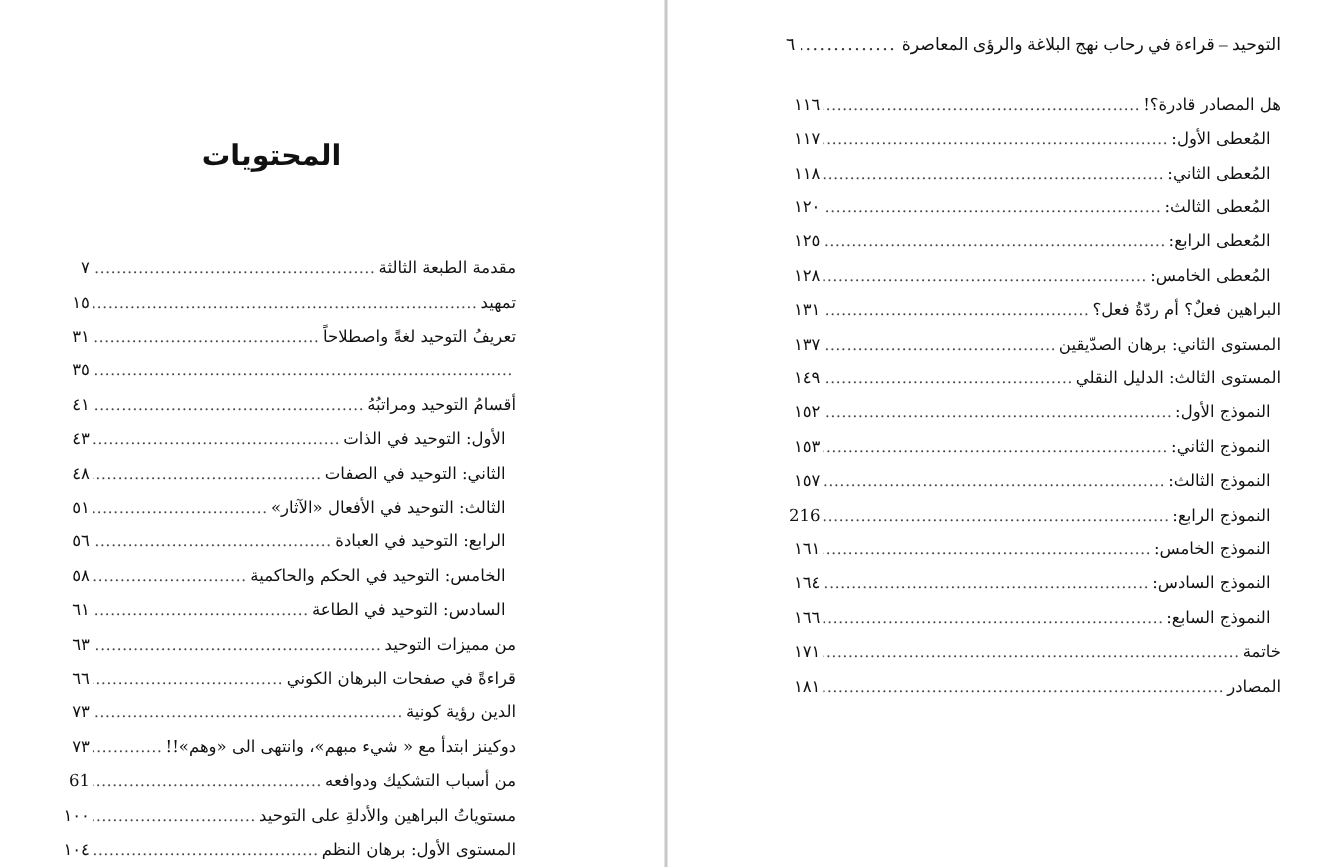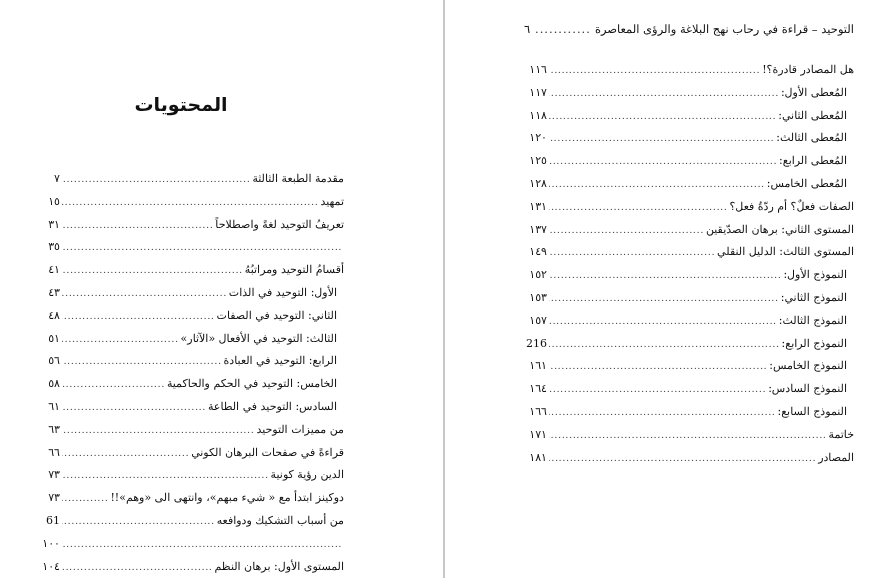--- a/index.html
+++ b/index.html
@@ -9,21 +9,21 @@
   }
   .page { position: absolute; top: 0; height: 578px; background: #fff; }
   .page-left { left: 0; width: 482px; }
   .page-right { left: 446px; width: 436px; }
   .gutter { position: absolute; left: 443px; top: 0; width: 2px; height: 578px; background: #c8c8c8; }
 
   .running-header {
     position: absolute; top: 22px; left: 78px; width: 330px; direction: rtl;
     display: flex; align-items: baseline; font-size: 11.5px; white-space: nowrap;
   }
-  .running-header .rh-title { flex: 0 0 auto; }
+  .running-header .rh-title { flex: 0 0 auto; font-family: Liberation Serif, serif; }
   .running-header .rh-dots { flex: 1 1 auto; overflow: hidden; margin: 0 4px; letter-spacing: 1px; color: #333; }
   .running-header .rh-num { flex: 0 0 auto; }
 
   .toc-title {
     position: absolute; top: 93px; left: 0; width: 442px; text-align: center; margin-left: -40px;
     font-family: "DejaVu Sans", sans-serif; font-weight: bold; font-size: 19px; direction: rtl;
   }
 
   .toc { position: absolute; direction: rtl; list-style: none; margin: 0; padding: 0; }
   .toc-left { top: 172px; left: 38px; width: 306px; }
@@ -121,20 +121,21 @@
         <span class="lbl">دوكينز ابتدأ مع « شيء مبهم»، وانتهى الى «وهم»!!</span>
         <span class="leader"></span>
         <span class="pg">٧٣</span>
       </li>
     <li>
         <span class="lbl">من أسباب التشكيك ودوافعه</span>
         <span class="leader"></span>
         <span class="pg">61</span>
       </li>
     <li>
+        <span class="lbl">مستوياتُ البراهين والأدلةِ على التوحيد</span>
         <span class="leader"></span>
         <span class="pg">١٠٠</span>
       </li>
     <li>
         <span class="lbl">المستوى الأول: برهان النظم</span>
         <span class="leader"></span>
         <span class="pg">١٠٤</span>
       </li>
   </ul>
 </div>
@@ -172,21 +173,21 @@
         <span class="lbl">المُعطى الرابع:</span>
         <span class="leader"></span>
         <span class="pg">١٢٥</span>
       </li>
     <li class="indent">
         <span class="lbl">المُعطى الخامس:</span>
         <span class="leader"></span>
         <span class="pg">١٢٨</span>
       </li>
     <li>
-        <span class="lbl">الصفات فعلٌ؟ أم ردّةُ فعل؟</span>
+        <span class="lbl">البراهين فعلٌ؟ أم ردّةُ فعل؟</span>
         <span class="leader"></span>
         <span class="pg">١٣١</span>
       </li>
     <li>
         <span class="lbl">المستوى الثاني: برهان الصدّيقين</span>
         <span class="leader"></span>
         <span class="pg">١٣٧</span>
       </li>
     <li>
         <span class="lbl">المستوى الثالث: الدليل النقلي</span>

